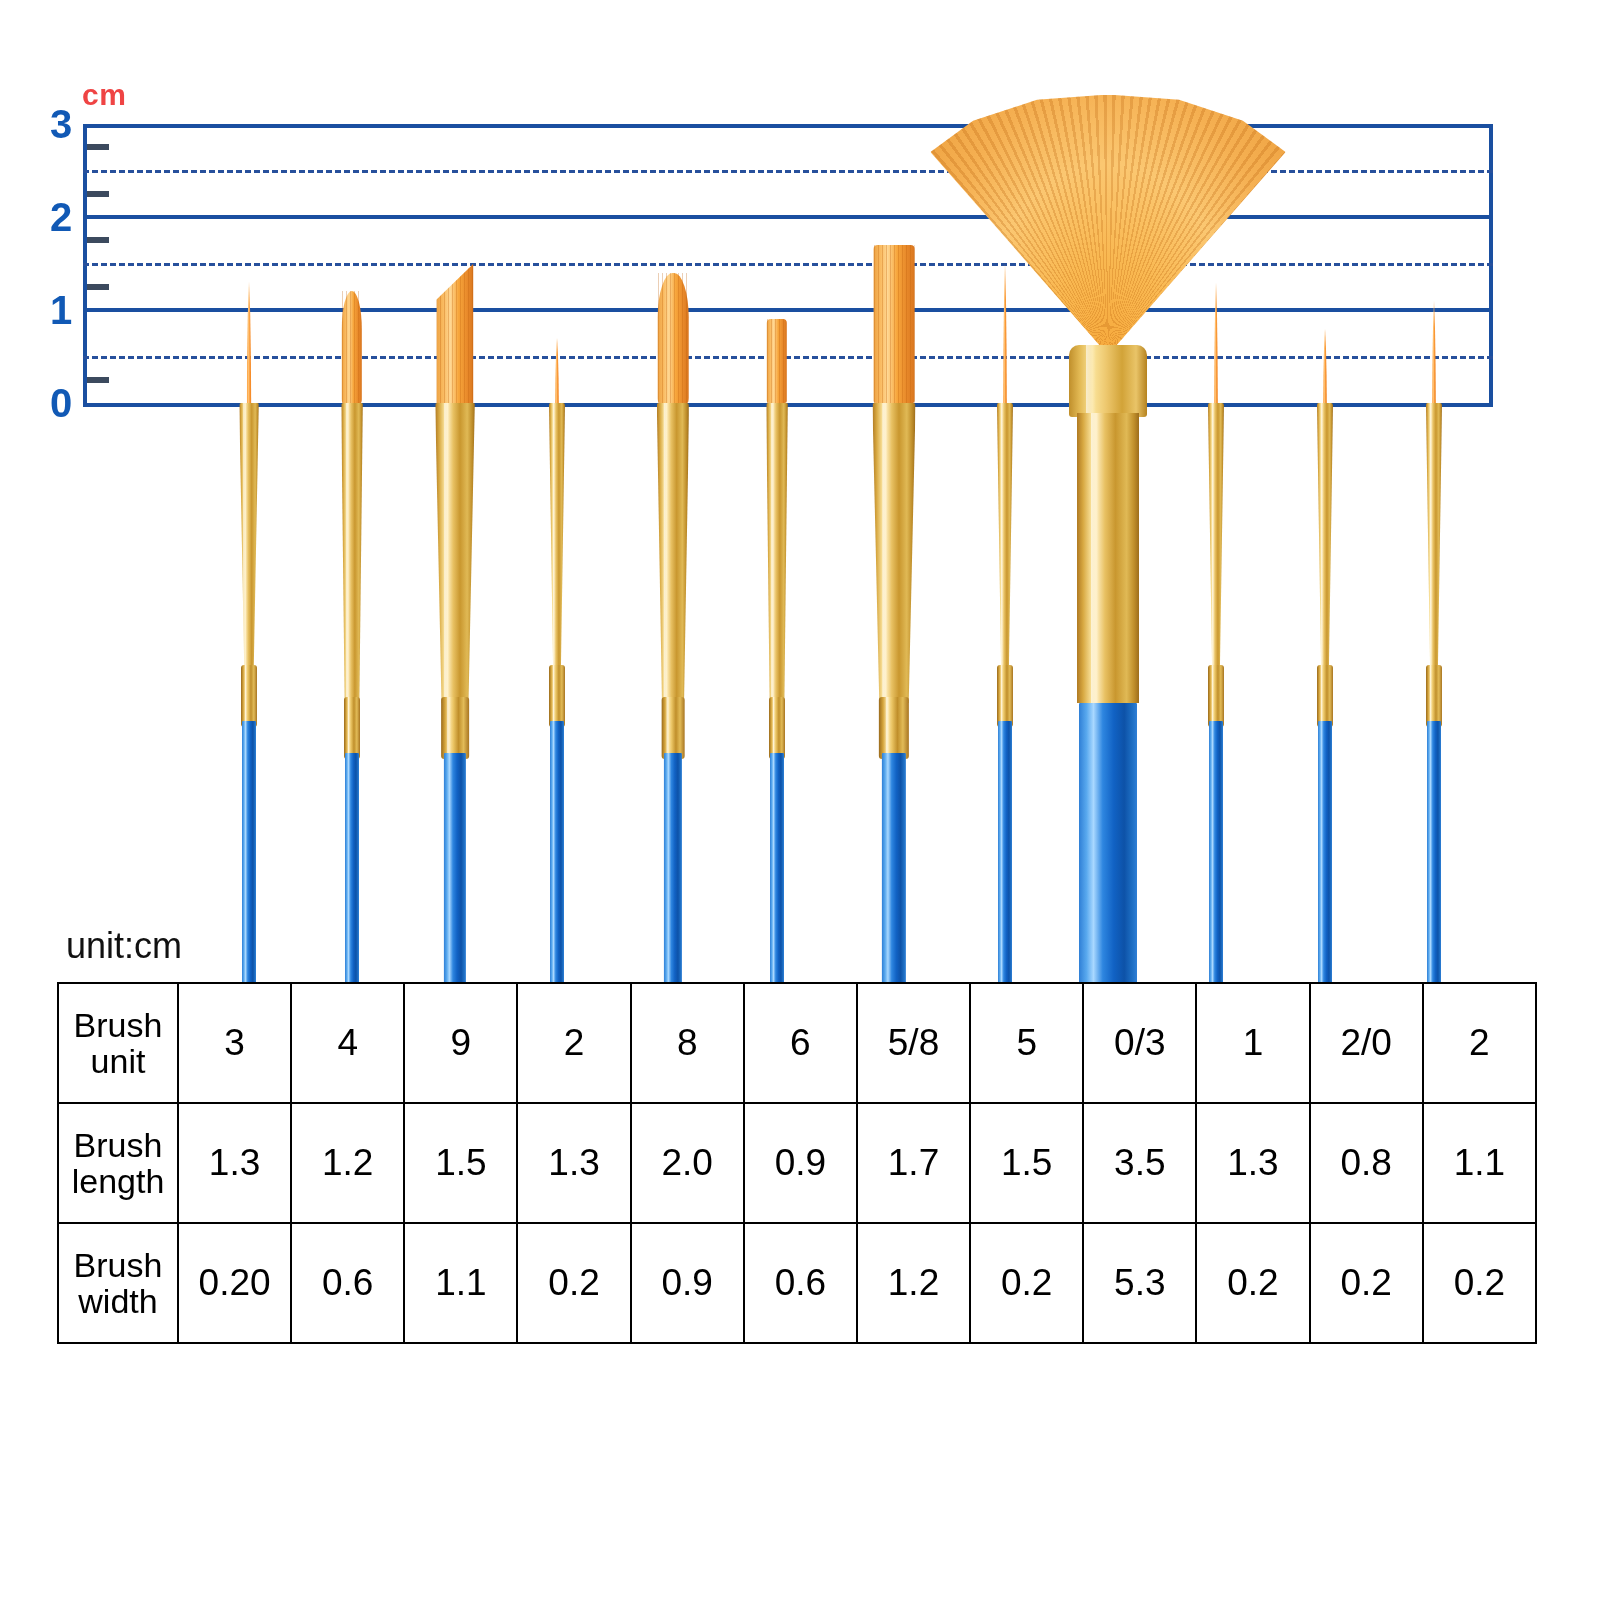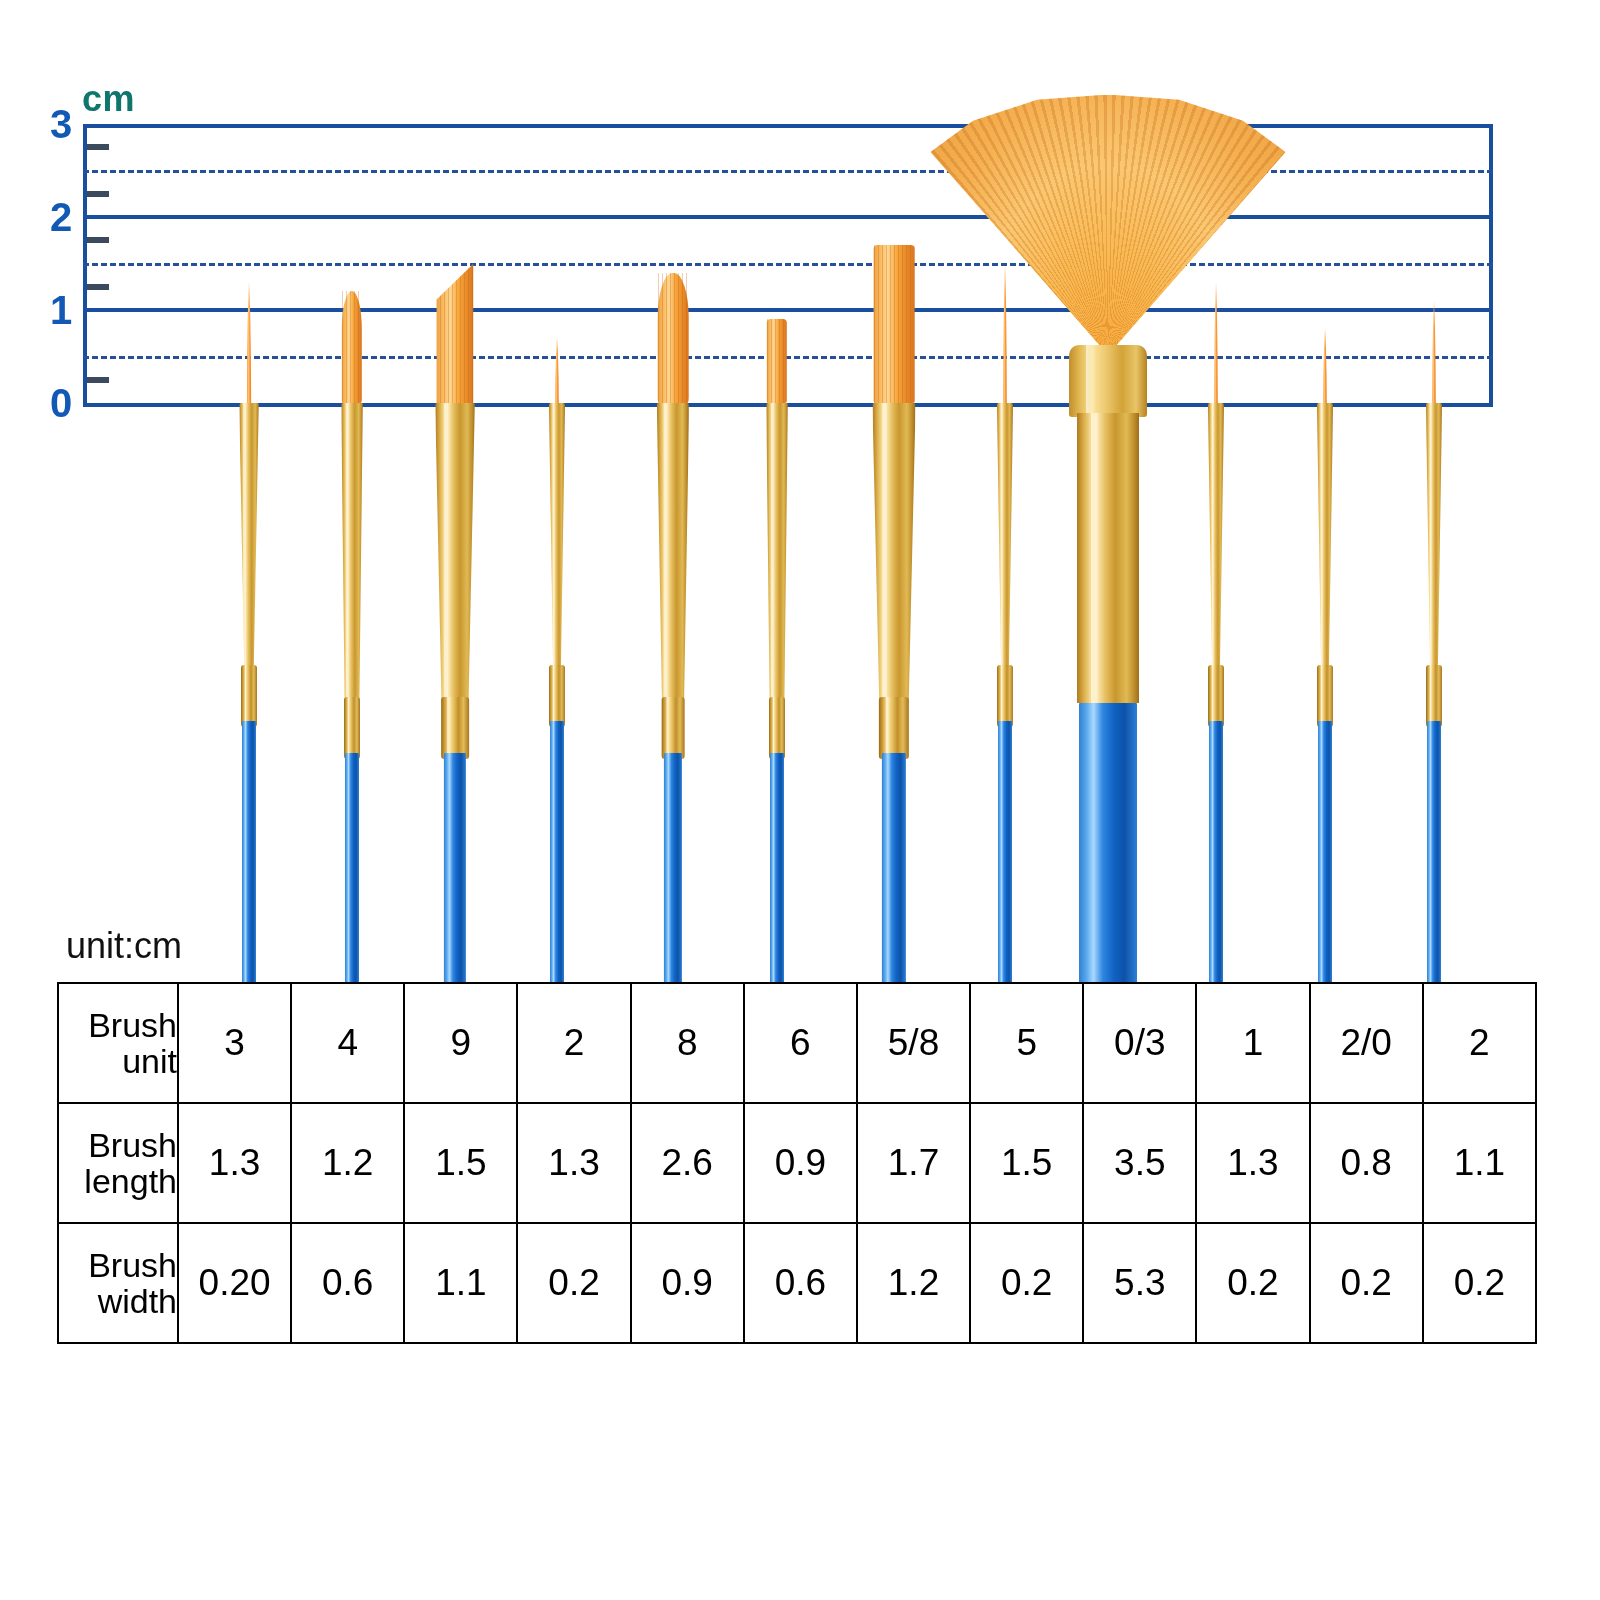--- a/index.html
+++ b/index.html
@@ -5,21 +5,21 @@
   html,body{margin:0;padding:0;background:#ffffff;}
   body{
     width:1600px;height:1600px;position:relative;overflow:hidden;
     font-family:"Liberation Sans", sans-serif;
   }
 
   
   #ruler-area{position:absolute;left:0;top:0;width:1600px;height:440px;}
   #ruler-unit-label{
     position:absolute;left:82px;top:78px;
-    font-size:36px;font-weight:bold;color:#0f766e;letter-spacing:.5px;
+    font-size:30px;font-weight:bold;color:#ef4444;letter-spacing:.5px;
   }
   #ruler-box{
     position:absolute;left:83px;top:124px;width:1410px;height:283px;
     border:4px solid #1a4fa0;box-sizing:border-box;
   }
   .grid-solid{position:absolute;left:0;width:100%;height:0;border-top:4px solid #1a4fa0;}
   .grid-dash{position:absolute;left:0;width:100%;height:0;border-top:3px dashed #27509c;}
   .tickmark{position:absolute;left:0;width:22px;height:6px;background:#3c4a5e;}
   .axis-num{
     position:absolute;left:44px;width:34px;text-align:center;
@@ -119,21 +119,21 @@
   #spec-table td{
     border:2px solid #000;
     text-align:center;vertical-align:middle;
     font-size:37px;color:#000;
     padding:0;height:118px;
     background:#fff;
   }
   #spec-table td.rowhead{
     width:118px;font-size:34px;line-height:1.06;
   }
-  .rh-line{display:block;text-align:right;}
+  .rh-line{display:block;}
 </style>
 </head>
 <body>
 
 <div id="ruler-area">
   <div id="ruler-unit-label">cm</div>
   <div id="ruler-box"></div>
   <div id="ruler-grid">
       <div class="grid-solid" style="left: 83px; width: 1410px; top: 308px;"></div>
       <div class="grid-solid" style="left: 83px; width: 1410px; top: 215px;"></div>
@@ -312,21 +312,21 @@
       </tr>
       <tr>
         <td class="rowhead">
           <span class="rh-line">Brush</span>
           <span class="rh-line">length</span>
         </td>
         <td>1.3</td>
         <td>1.2</td>
         <td>1.5</td>
         <td>1.3</td>
-        <td>2.6</td>
+        <td>2.0</td>
         <td>0.9</td>
         <td>1.7</td>
         <td>1.5</td>
         <td>3.5</td>
         <td>1.3</td>
         <td>0.8</td>
         <td>1.1</td>
       </tr>
       <tr>
         <td class="rowhead">

